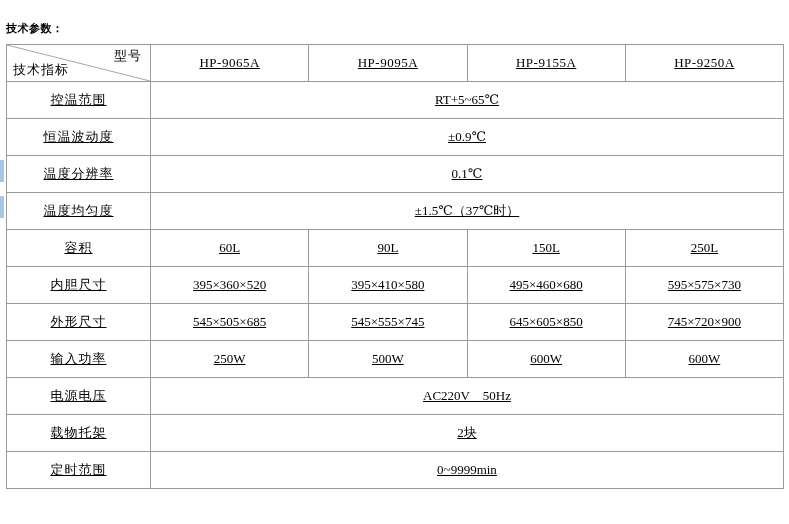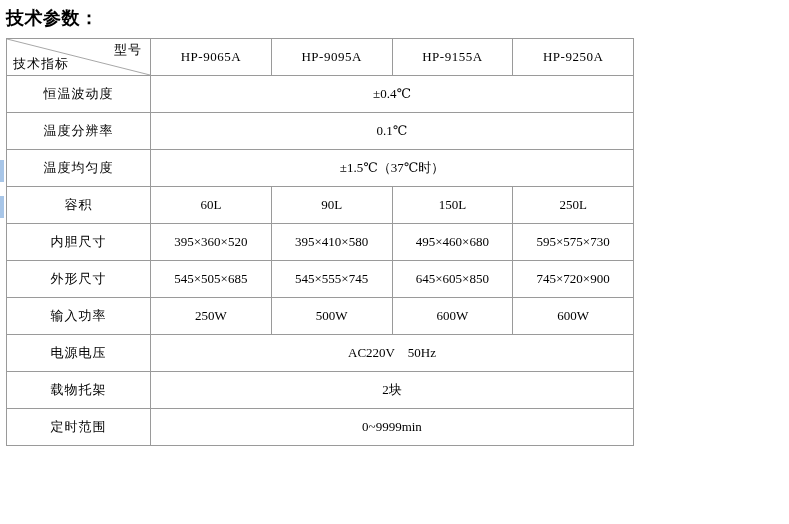--- a/index.html
+++ b/index.html
@@ -10,32 +10,33 @@
   body {
     width: 789px;
     height: 524px;
     font-family: "Liberation Serif", "DejaVu Serif", serif;
     color: #000000;
     overflow: hidden;
     position: relative;
   }
   .page-title {
     font-family: "Liberation Serif", "DejaVu Serif", serif;
-    font-size: 18px;
+    font-size: 11px;
     font-weight: bold;
-    padding: 6px 0 8px 6px;
+    padding: 21px 0 8px 6px;
     letter-spacing: 0.5px;
   }
   .table-wrap {
     padding: 0 6px 0 6px;
   }
   table.spec {
     border-collapse: collapse;
-    width: 628px;
+    width: 778px;
     table-layout: fixed;
+    text-decoration: underline;
   }
   table.spec td {
     border: 1px solid #9a9a9a;
     text-align: center;
     vertical-align: middle;
     font-size: 13px;
     font-family: "Liberation Serif", "DejaVu Serif", serif;
     padding: 0;
     height: 36px;
     line-height: 1.2;
@@ -113,22 +114,26 @@
           <span class="model-lab">型号</span>
           <span class="index-lab">技术指标</span>
         </td>
         <td class="modelhead">HP-9065A</td>
         <td class="modelhead">HP-9095A</td>
         <td class="modelhead">HP-9155A</td>
         <td class="modelhead">HP-9250A</td>
       </tr>
 
       <tr>
+        <td class="label">控温范围</td>
+        <td class="wide" colspan="4">RT+5~65℃</td>
+      </tr>
+      <tr>
         <td class="label">恒温波动度</td>
-        <td class="wide" colspan="4">±0.4℃</td>
+        <td class="wide" colspan="4">±0.9℃</td>
       </tr>
       <tr>
         <td class="label">温度分辨率</td>
         <td class="wide" colspan="4">0.1℃</td>
       </tr>
       <tr>
         <td class="label">温度均匀度</td>
         <td class="wide" colspan="4">±1.5℃（37℃时）</td>
       </tr>
 

